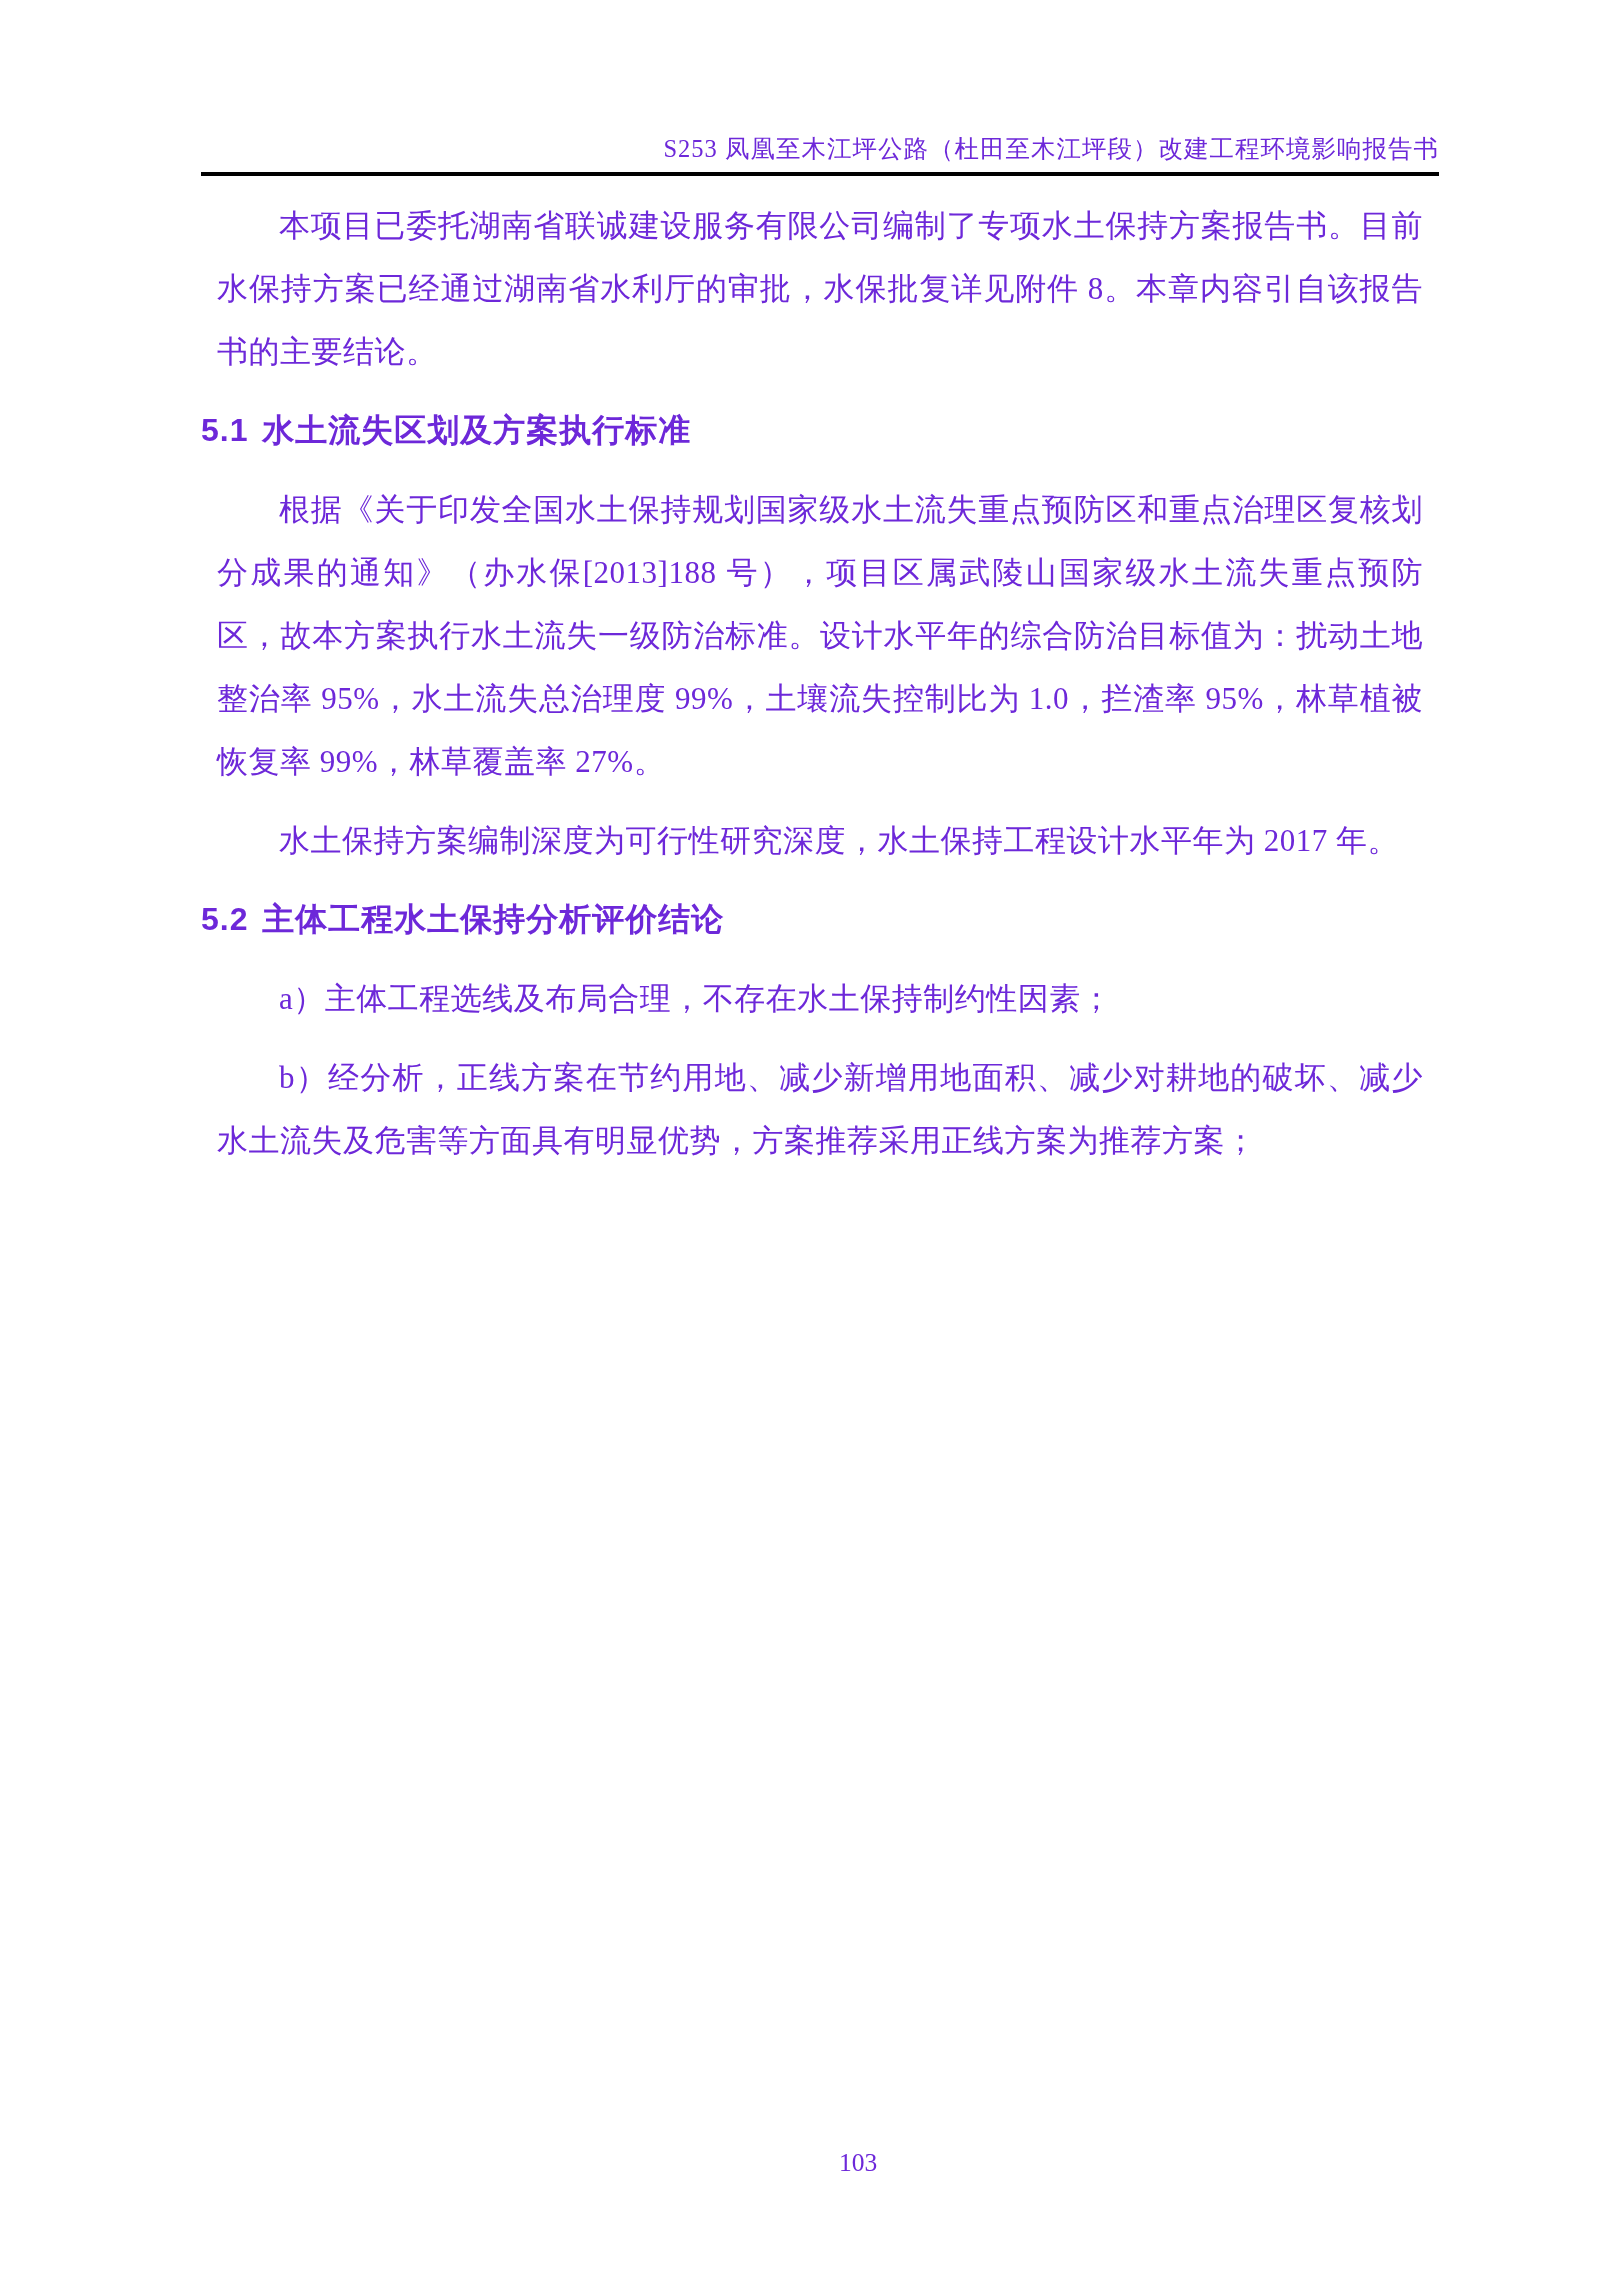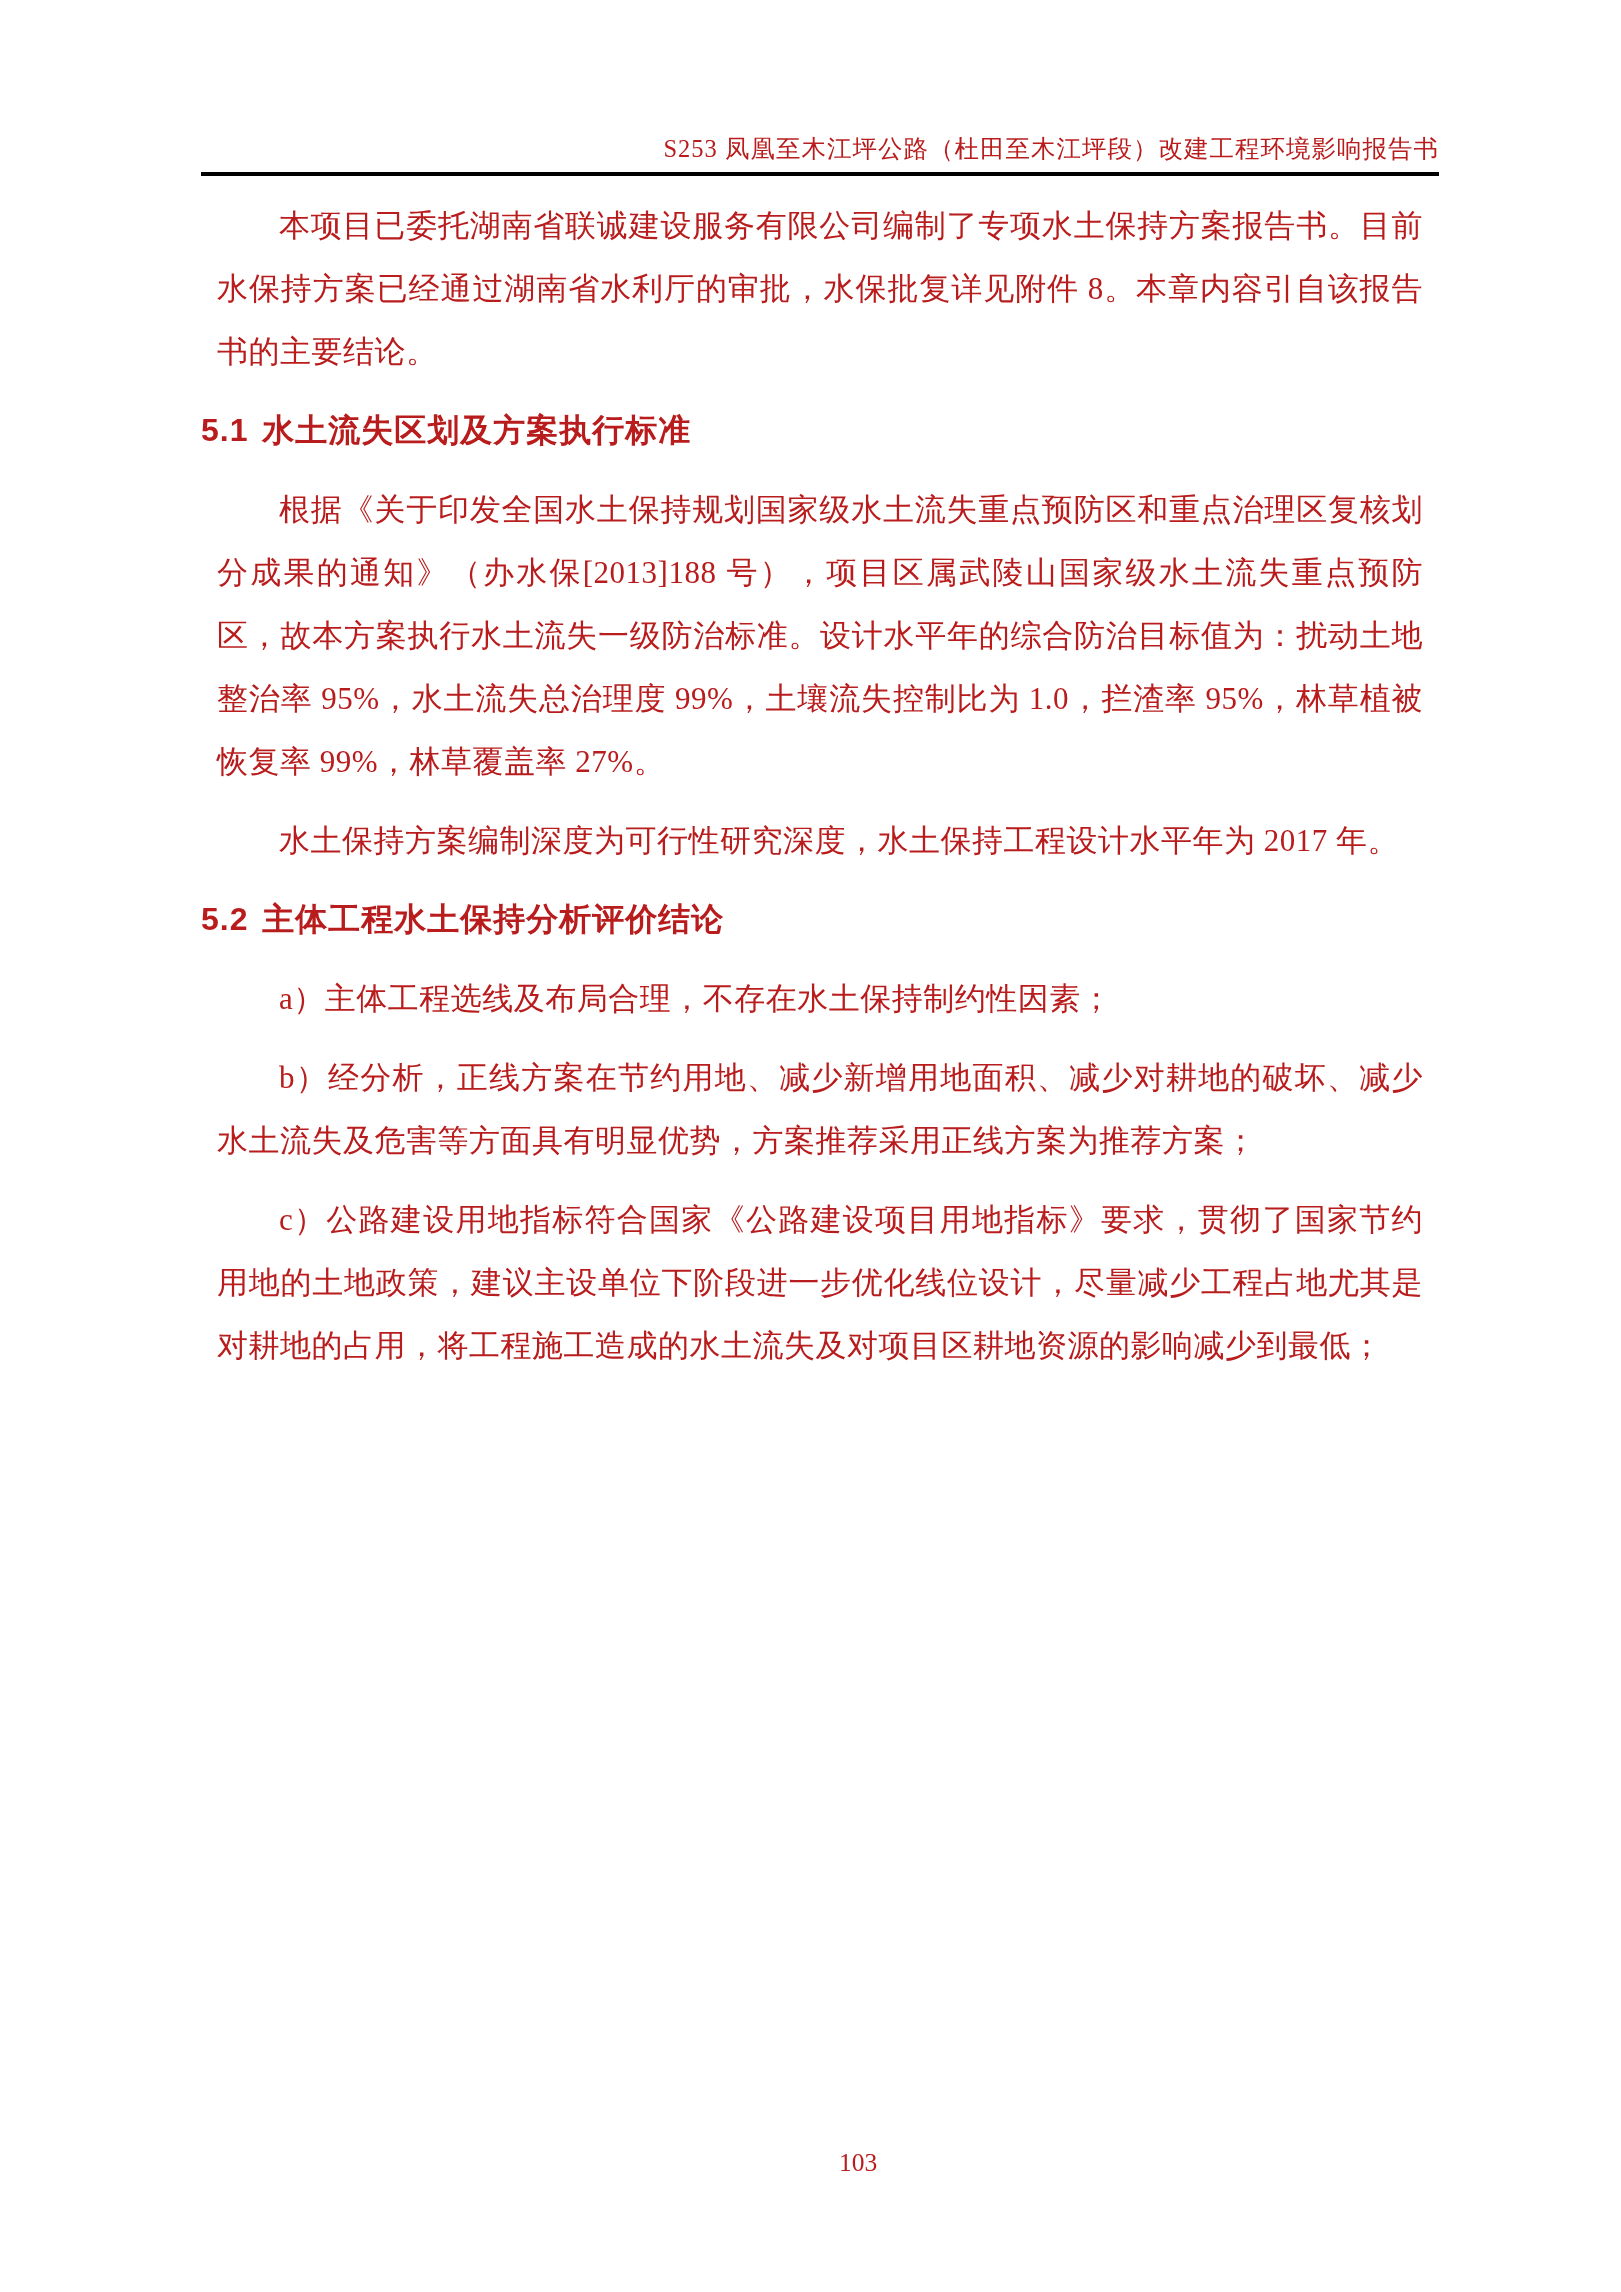--- a/index.html
+++ b/index.html
@@ -5,21 +5,21 @@
   html, body {
     margin: 0;
     padding: 0;
     background: #ffffff;
   }
   .page {
     position: relative;
     width: 1582px;
     height: 2293px;
     background: #ffffff;
-    color: #b91c1c;
+    color: #6d28d9;
     font-family: "Liberation Serif", "DejaVu Serif", serif;
     overflow: hidden;
   }
   
   .page-header {
     position: absolute;
     top: 0;
     left: 201px;
     width: 1238px;
   }
@@ -105,21 +105,20 @@
 
     <h2 class="section-heading">
       <span class="h-num">5.2</span><span>主体工程水土保持分析评价结论</span>
     </h2>
 
 
     <p class="para">a）主体工程选线及布局合理，不存在水土保持制约性因素；</p>
 
     <p class="para">b）经分析，正线方案在节约用地、减少新增用地面积、减少对耕地的破坏、减少水土流失及危害等方面具有明显优势，方案推荐采用正线方案为推荐方案；</p>
 
-    <p class="para">c）公路建设用地指标符合国家《公路建设项目用地指标》要求，贯彻了国家节约用地的土地政策，建议主设单位下阶段进一步优化线位设计，尽量减少工程占地尤其是对耕地的占用，将工程施工造成的水土流失及对项目区耕地资源的影响减少到最低；</p>
 
 
   </main>
 
   <footer class="page-footer">
     <span>103</span>
   </footer>
 
 </div>
 

